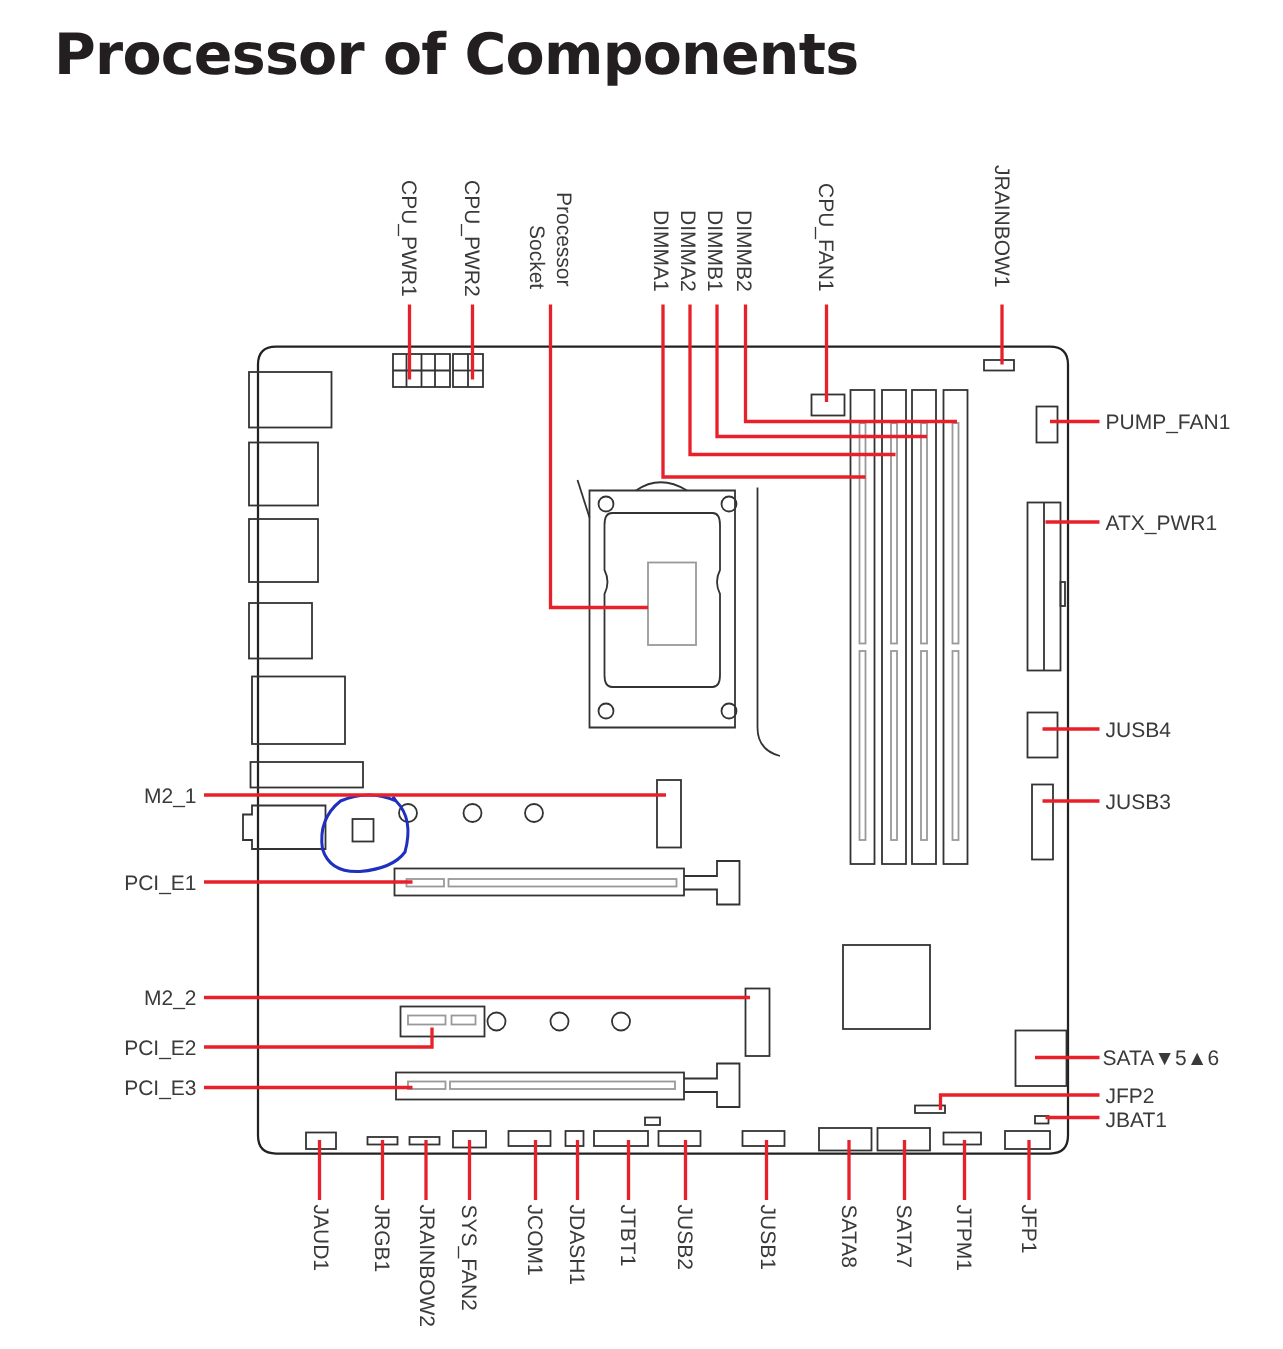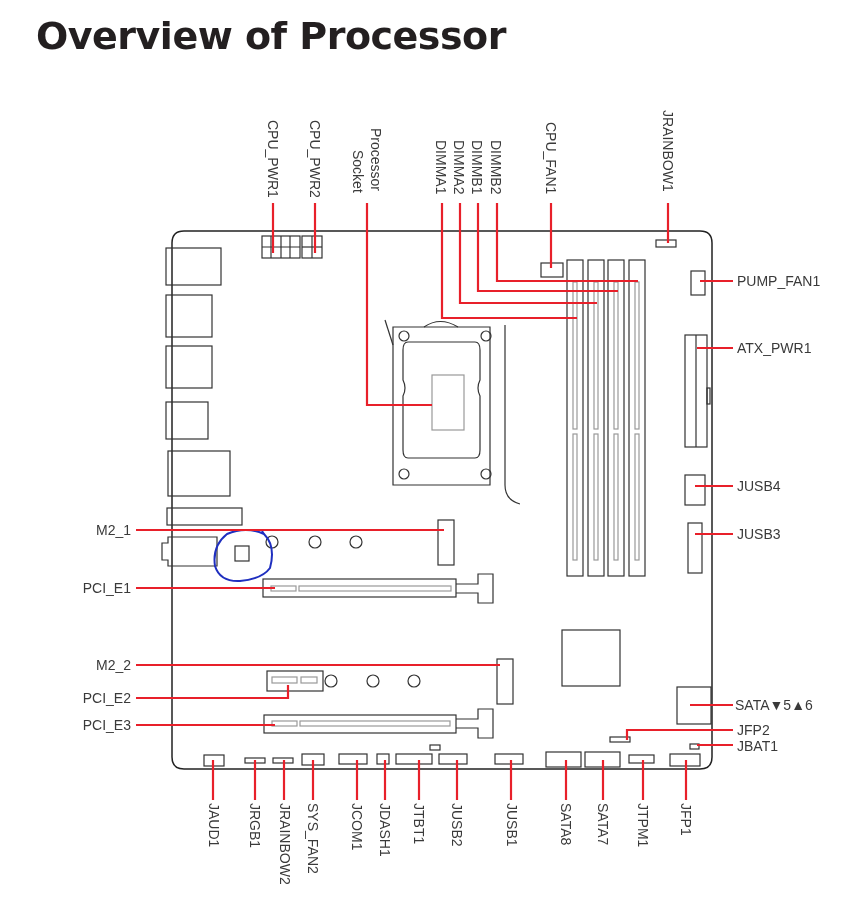--- a/index.html
+++ b/index.html
@@ -8,21 +8,21 @@
   svg{position:absolute;left:0;top:0;}
   .lbl{font-family:"Liberation Sans",sans-serif;font-size:14px;fill:#3a3a3a;}
   .ol{fill:none;stroke:#222;stroke-width:1.5;}
   .ol2{fill:none;stroke:#333;stroke-width:1.2;}
   .gr{fill:none;stroke:#999;stroke-width:1.2;}
   .red{fill:none;stroke:#e8202a;stroke-width:2.2;}
 </style>
 </head>
 <body>
 
-<h1 id="title">Overview of Processor</h1>
+<h1 id="title">Processor of Components</h1>
 
 <svg width="855" height="899" viewBox="0 0 855 899">
 
   <path class="ol" d="M172,243 Q172,231 184,231 L700,231 Q712,231 712,243 L712,757 Q712,769 700,769 L184,769 Q172,769 172,757 Z"></path>
 
   <g>
     <rect class="ol2" x="166" y="248" width="55" height="37"></rect>
     <rect class="ol2" x="166" y="295" width="46" height="42"></rect>
     <rect class="ol2" x="166" y="346" width="46" height="42"></rect>
     <rect class="ol2" x="166" y="402" width="42" height="37"></rect>

